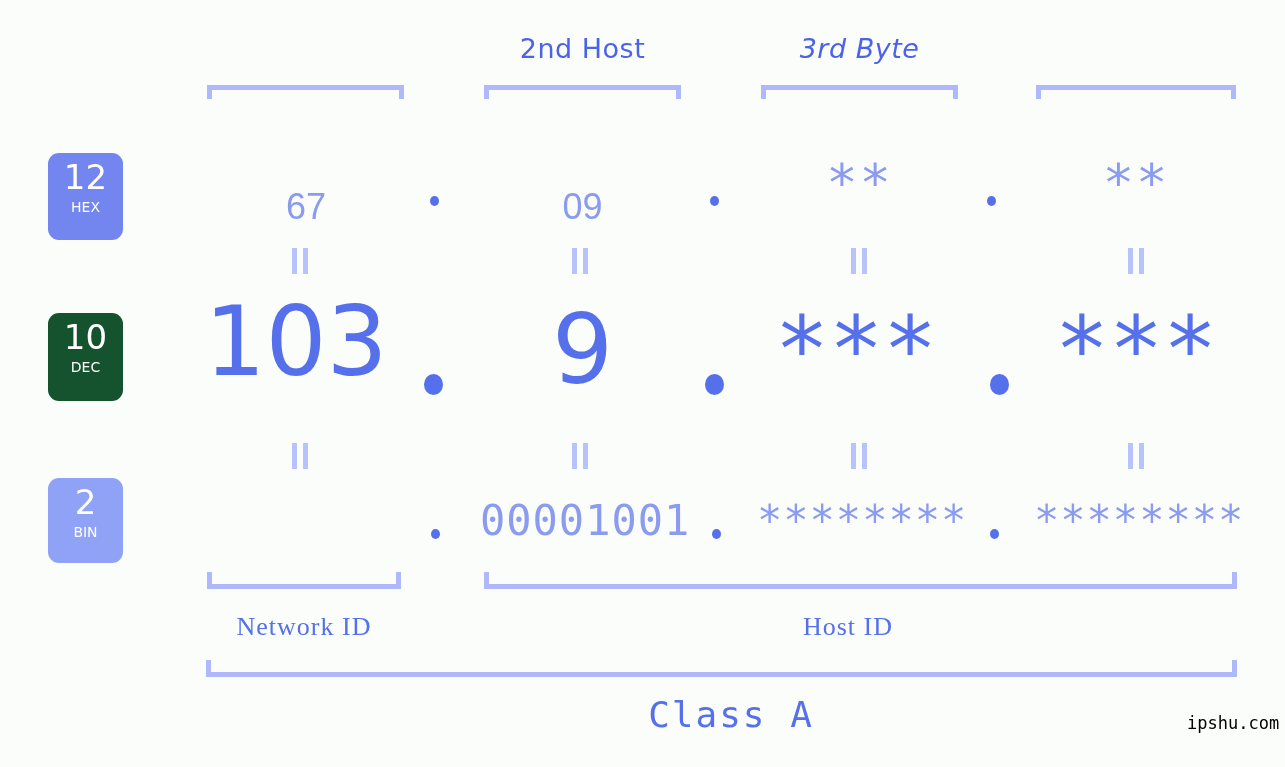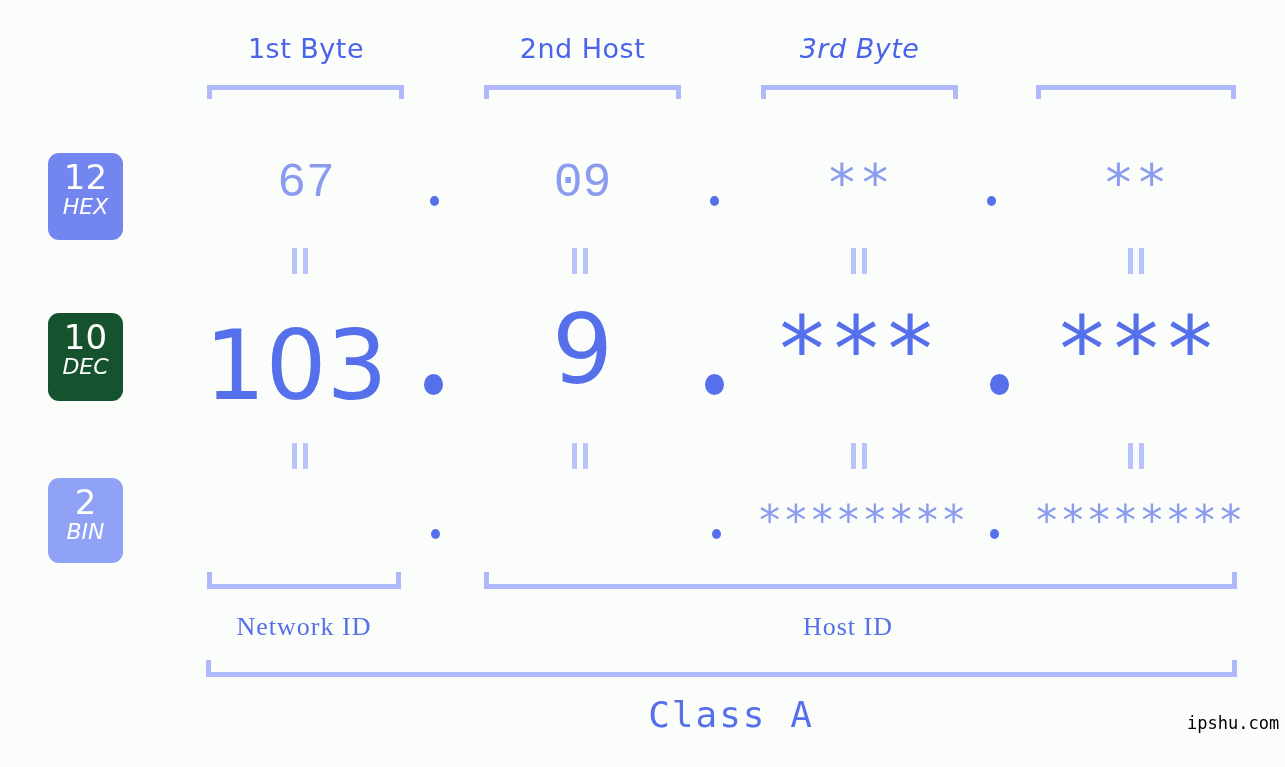--- a/index.html
+++ b/index.html
@@ -63,38 +63,38 @@
   }
   .badge .num {
     display: block;
     font-size: 34px;
     line-height: 36px;
     font-weight: 400;
     font-family: "DejaVu Sans", sans-serif;
   }
   .badge .abbr {
     display: block;
-    font-size: 22px;
+    font-size: 14px;
     line-height: 24px;
     font-family: "DejaVu Sans", sans-serif;
-    font-style: italic;
   }
 
   
   .cell {
     position: absolute;
     text-align: center;
     white-space: nowrap;
   }
 
   .hex-val {
     color: #8b9cf0;
-    font-size: 48px;
-    font-family: Liberation Mono, monospace;
+    font-size: 36px;
+    font-family: Liberation Sans, sans-serif;
     line-height: 56px;
+    margin-top: 24px;
   }
   .hex-star {
     color: #8b9cf0;
     font-size: 52px;
     font-family: "DejaVu Sans Mono", monospace;
     line-height: 56px;
     letter-spacing: 2px;
   }
   .dec-val {
     color: #5570ea;
@@ -171,21 +171,20 @@
     font-size: 17px;
     font-family: "DejaVu Sans Mono", monospace;
     white-space: nowrap;
   }
 </style>
 </head>
 <body>
 
 <div class="canvas">
 
-  <div class="byte-head" style="left:206px; top:33px; width:200px;">1st Byte</div>
   <div class="byte-head" style="left:484px; top:33px; width:197px;">2nd Host</div>
   <div class="byte-head" style="left:761px; top:33px; width:197px;font-style:italic;">3rd Byte</div>
 
   <div class="bracket-top" style="left:207px; top:85px; width:197px;"></div>
   <div class="bracket-top" style="left:484px; top:85px; width:197px;"></div>
   <div class="bracket-top" style="left:761px; top:85px; width:197px;"></div>
   <div class="bracket-top" style="left:1036px; top:85px; width:200px;"></div>
 
   <div class="badge" style="left:48px; top:153px; height:87px; background:#7385ee;">
     <span class="num">12</span>
@@ -218,21 +217,21 @@
   <div class="eq" style="left:1128px; top:248px;">
     <i class="a"></i>
       <i class="b"></i>
   </div>
 
   <div class="badge" style="left:48px; top:313px; height:88px; background:#14532d;">
     <span class="num">10</span>
     <span class="abbr">DEC</span>
   </div>
 
-  <div class="cell dec-val" style="left:196px; top:316px; width:200px;">103</div>
+  <div class="cell dec-val" style="left:196px; top:292px; width:200px;">103</div>
   <div class="dot dot-dec" style="left:424px; top:374px;"></div>
 
   <div class="cell dec-val" style="left:484px; top:300px; width:197px;">9</div>
   <div class="dot dot-dec" style="left:705px; top:374px;"></div>
 
   <div class="cell dec-star" style="left:756px; top:300px; width:200px;">***</div>
   <div class="dot dot-dec" style="left:990px; top:374px;"></div>
 
   <div class="cell dec-star" style="left:1036px; top:300px; width:200px;">***</div>
 
@@ -253,20 +252,21 @@
       <i class="b"></i>
   </div>
 
   <div class="badge" style="left:48px; top:478px; height:85px; background:#8fa2f5;">
     <span class="num">2</span>
     <span class="abbr">BIN</span>
   </div>
 
   <div class="dot dot-bin" style="left:431px; top:529px;"></div>
 
+  <div class="cell bin-val" style="left:480px; top:498px; width:205px;">00001001</div>
   <div class="dot dot-bin" style="left:712px; top:529px;"></div>
 
   <div class="cell bin-val" style="left:757px; top:498px; width:205px;">********</div>
   <div class="dot dot-bin" style="left:990px; top:529px;"></div>
 
   <div class="cell bin-val" style="left:1034px; top:498px; width:205px;">********</div>
 
   <div class="bracket-bottom" style="left:207px; top:572px; width:194px;"></div>
   <div class="bracket-bottom" style="left:484px; top:572px; width:753px;"></div>
 

